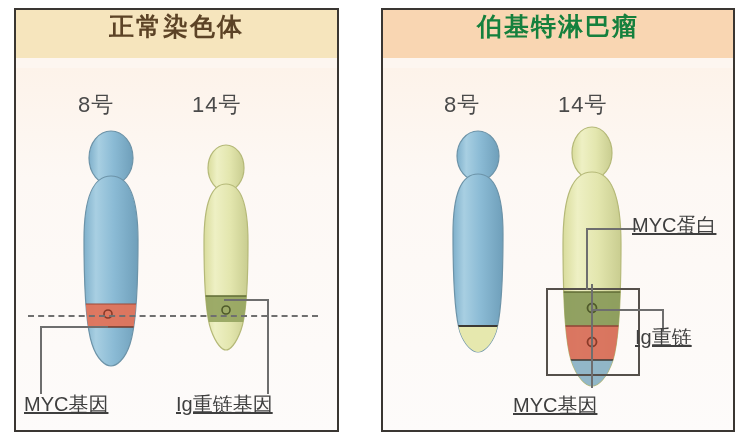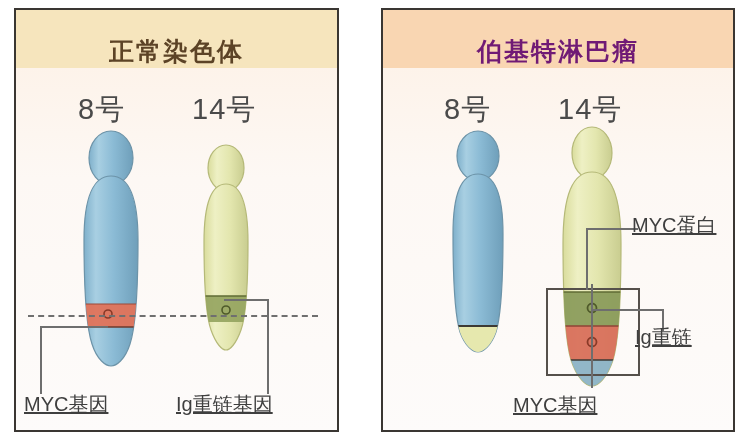--- a/index.html
+++ b/index.html
@@ -20,44 +20,44 @@
     border:2px solid #3a3632;
     background:#fdf6f0;
     box-sizing:border-box;
     overflow:hidden;
   }
   #panel-normal{left:14px;width:325px;}
   #panel-burkitt{left:381px;width:354px;}
 
   .panel-header{
     position:absolute;left:0;top:0;width:100%;
-    height:58px;
-    display:flex;align-items:flex-end;justify-content:center;
+    height:48px;
+    display:flex;align-items:flex-start;justify-content:center;
     box-sizing:border-box;
   }
   #panel-normal .panel-header{background:#f6e5bd;}
   #panel-burkitt .panel-header{background:#f9d6b2;}
   .panel-title{
     font-size:25px;
     font-weight:700;
     color:#5c4326;
     letter-spacing:2px;
     white-space:nowrap;
   }
-  #panel-burkitt .panel-title{color:#701a75;}
+  #panel-burkitt .panel-title{color:#15803d;}
 
   .panel-body{
     position:absolute;left:0;top:58px;width:100%;height:366px;
     background:linear-gradient(180deg,#fdf3ea 0%,#fdf8f4 30%,#fdfbfa 100%);
   }
 
   
   .chr-num{
     position:absolute;
-    font-size:29px;
+    font-size:22px;
     color:#4a4a4a;
     white-space:nowrap;
     letter-spacing:1px;
   }
 
   
   .chrom{position:absolute;}
   .chrom svg{display:block;overflow:visible;}
 
   

